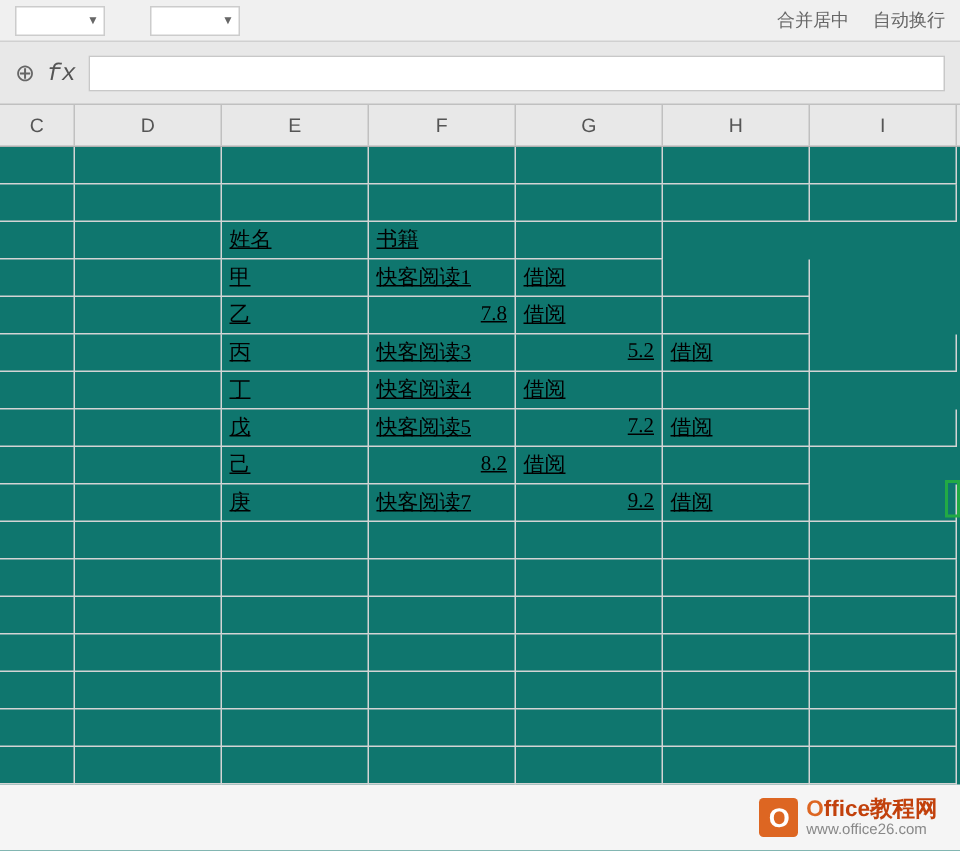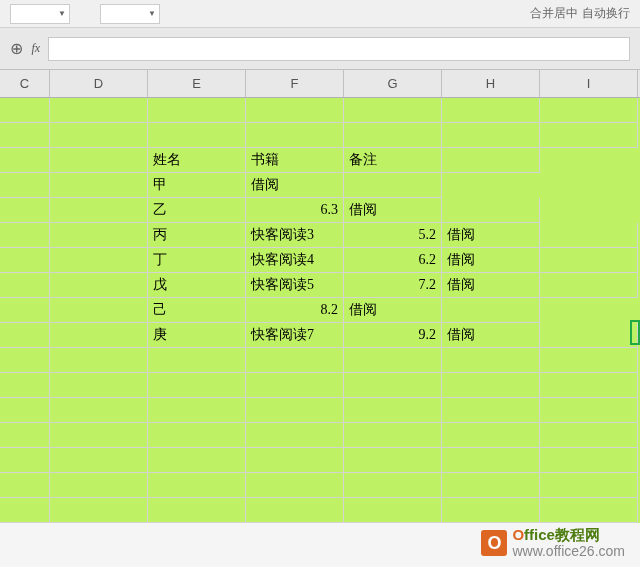--- a/index.html
+++ b/index.html
@@ -39,42 +39,42 @@
       align-items: center;
       justify-content: flex-end;
       padding: 0 3px;
     }
     .dropdown-arrow {
       font-size: 8px;
       color: #666;
     }
     .toolbar-right {
       display: flex;
-      gap: 4px;
+      gap: 16px;
       color: #666;
       font-size: 12px;
     }
     .formula-bar {
       height: 42px;
       background: #e8e8e8;
       border-bottom: 1px solid #c0c0c0;
       display: flex;
       align-items: center;
       padding: 8px 10px;
       gap: 8px;
     }
     .fx-search {
       font-size: 16px;
       color: #666;
     }
     .fx-label {
       font-style: italic;
-      font-family: Liberation Serif, serif;
+      font-family: Liberation Mono, monospace;
       color: #555;
-      font-size: 12px;
+      font-size: 16px;
     }
     .formula-input {
       flex: 1;
       height: 24px;
       border: 1px solid #c8c8c8;
       background: white;
       padding: 0 5px;
     }
     .column-headers {
       display: flex;
@@ -90,21 +90,22 @@
       font-size: 13px;
     }
     .col-C { width: 50px; }
     .col-D { width: 98px; }
     .col-E { width: 98px; }
     .col-F { width: 98px; }
     .col-G { width: 98px; }
     .col-H { width: 98px; }
     .col-I { width: 98px; }
     .grid {
-      background: #bef264;
+      background: #0f766e;
+      text-decoration: underline;
     }
     .row {
       display: flex;
       height: 25px;
     }
     .cell {
       border-right: 1px solid #d4d4d4;
       border-bottom: 1px solid #d4d4d4;
       padding: 3px 5px;
       font-size: 14px;
@@ -152,23 +153,23 @@
     .watermark-text {
       display: flex;
       flex-direction: column;
       line-height: 1.1;
     }
     .wm-title {
       font-size: 15px;
       font-weight: bold;
     }
     .wm-o { color: #dd6622; }
-    .wm-rest { color: #4d7c0f; }
+    .wm-rest { color: #c2410c; }
     .wm-url {
-      font-size: 14px;
+      font-size: 10px;
       color: #888;
     }
   </style>
 </head>
 <body>
 
 <div class="top-toolbar">
   <div class="toolbar-left">
     <div class="dropdown-box">
       <span class="dropdown-arrow">▼</span>
@@ -216,53 +217,52 @@
     <div class="cell col-F"></div>
     <div class="cell col-G"></div>
     <div class="cell col-H"></div>
     <div class="cell col-I"></div>
   </div>
   <div class="row">
     <div class="cell col-C"></div>
     <div class="cell col-D"></div>
     <div class="cell col-E data-cell">姓名</div>
     <div class="cell col-F data-cell">书籍</div>
-    <div class="cell col-H data-cell">备注</div>
     <div class="cell col-I"></div>
   </div>
   <div class="row">
     <div class="cell col-C"></div>
     <div class="cell col-D"></div>
     <div class="cell col-E data-cell">甲</div>
+    <div class="cell col-F data-cell">快客阅读1</div>
     <div class="cell col-H data-cell">借阅</div>
     <div class="cell col-I"></div>
   </div>
   <div class="row">
     <div class="cell col-C"></div>
     <div class="cell col-D"></div>
     <div class="cell col-E data-cell">乙</div>
-    <div class="cell col-G data-cell num">6.3</div>
+    <div class="cell col-G data-cell num">7.8</div>
     <div class="cell col-H data-cell">借阅</div>
     <div class="cell col-I"></div>
   </div>
   <div class="row">
     <div class="cell col-C"></div>
     <div class="cell col-D"></div>
     <div class="cell col-E data-cell">丙</div>
     <div class="cell col-F data-cell">快客阅读3</div>
     <div class="cell col-G data-cell num">5.2</div>
     <div class="cell col-H data-cell">借阅</div>
     <div class="cell col-I"></div>
   </div>
   <div class="row">
     <div class="cell col-C"></div>
     <div class="cell col-D"></div>
     <div class="cell col-E data-cell">丁</div>
     <div class="cell col-F data-cell">快客阅读4</div>
-    <div class="cell col-G data-cell num">6.2</div>
     <div class="cell col-H data-cell">借阅</div>
     <div class="cell col-I"></div>
   </div>
   <div class="row">
     <div class="cell col-C"></div>
     <div class="cell col-D"></div>
     <div class="cell col-E data-cell">戊</div>
     <div class="cell col-F data-cell">快客阅读5</div>
     <div class="cell col-G data-cell num">7.2</div>
     <div class="cell col-H data-cell">借阅</div>

